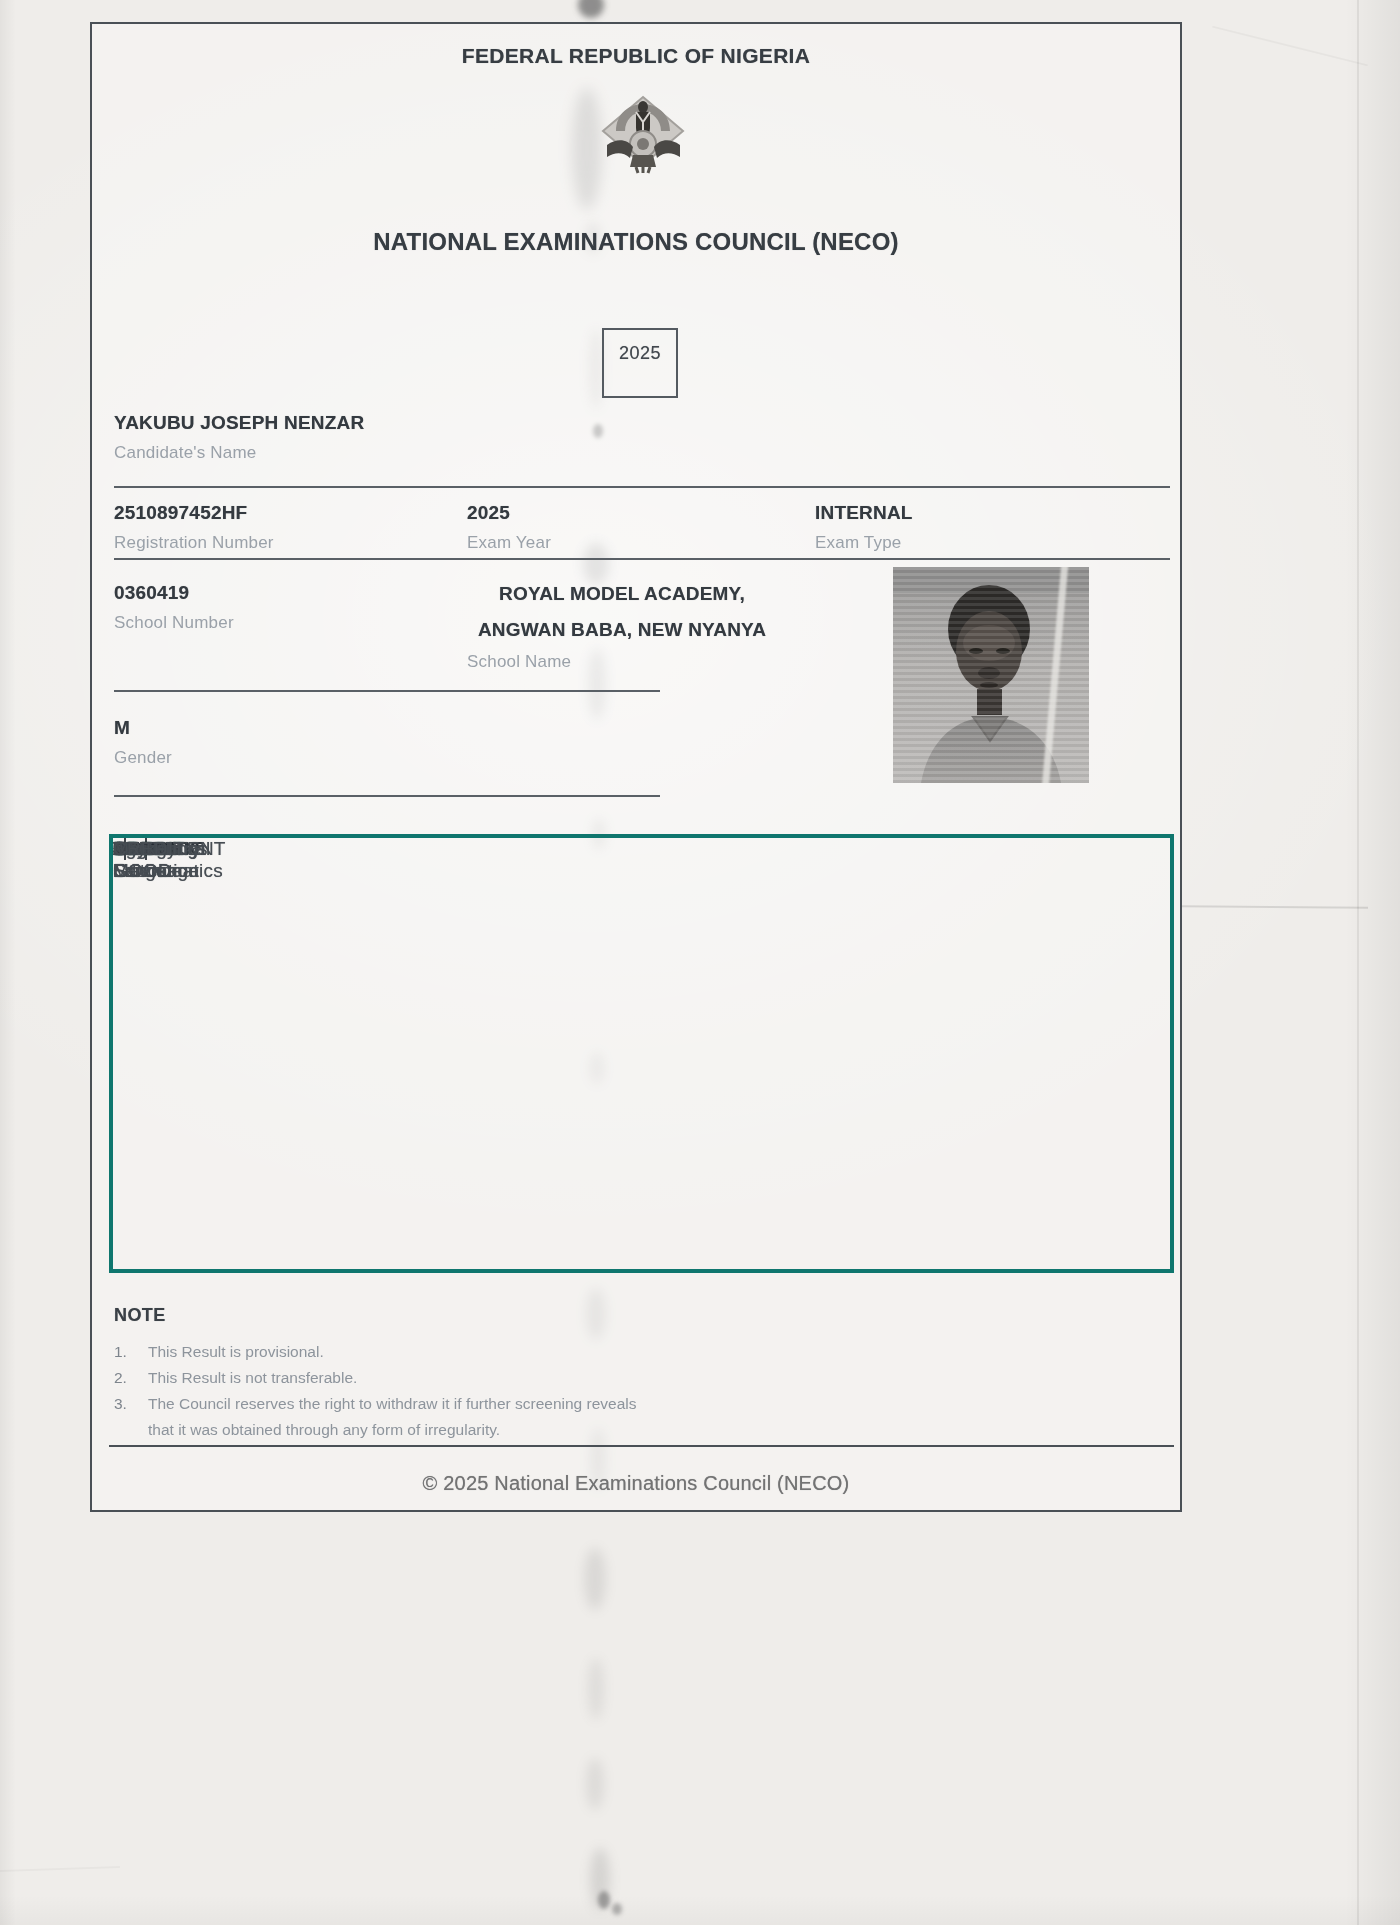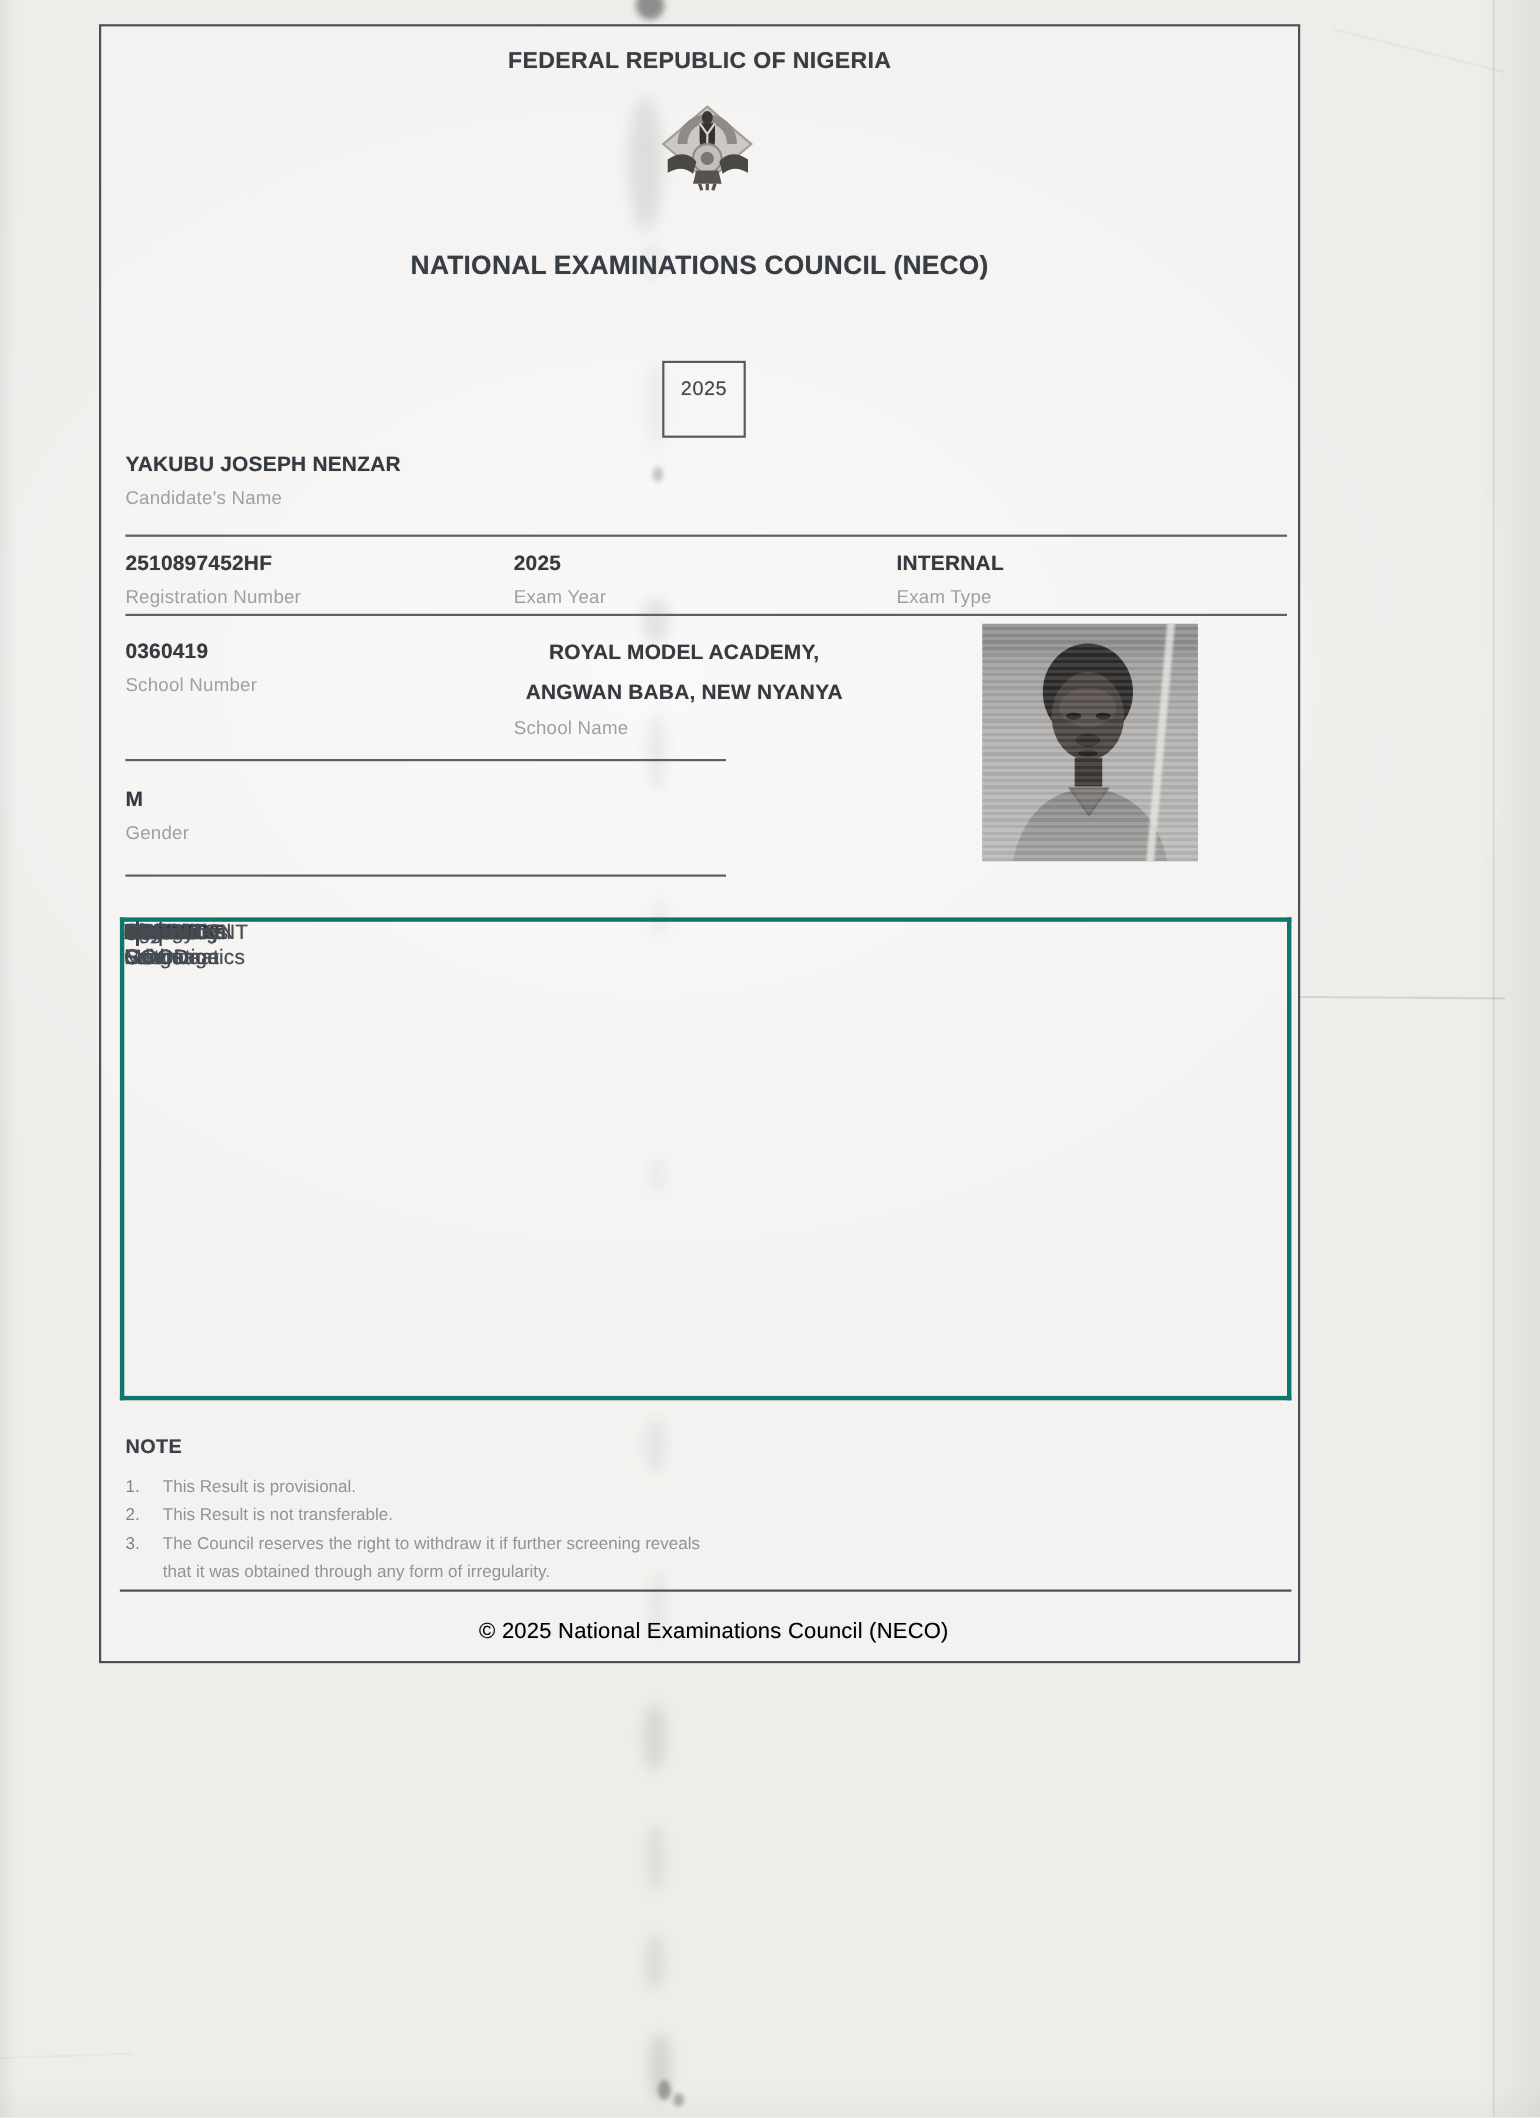--- a/index.html
+++ b/index.html
@@ -66,21 +66,21 @@
   .note-list{left:22px;top:1315px;width:545px;}
   .note-item{position:static;display:flex;line-height:26px;font-size:15.5px;color:#8d949c;}
   .note-item .num{position:static;flex:0 0 34px;color:#7d848c;}
   .note-item .txt{position:static;flex:1;}
 
   .qr{left:951px;top:1281px;width:108px;height:108px;display:grid;
     grid-template-rows:repeat(21,1fr);grid-template-columns:repeat(21,1fr);padding:2px;}
   .qr i{background:#4a4f54;display:block;}
 
   .footer-rule{left:17px;top:1421px;width:1065px;height:2px;background:#4a5056;}
-  .footer-text{left:0;top:1448px;width:100%;text-align:center;font-size:20px;color:#000000;letter-spacing:.2px;margin-left:13px;}
+  .footer-text{left:0;top:1448px;width:100%;text-align:center;font-size:20px;color:#737373;letter-spacing:.2px;}
 </style>
 </head>
 <body>
 
 <div class="paper-shade"></div>
 
 <div>
   <div class="blob" style="left:578px;top:-8px;width:26px;height:26px;opacity:.75;filter:blur(3px);"></div>
   <div class="blob" style="left:572px;top:88px;width:30px;height:122px;opacity:.26;filter:blur(7px);"></div>
   <div class="blob" style="left:585px;top:222px;width:16px;height:32px;opacity:.15;"></div>

